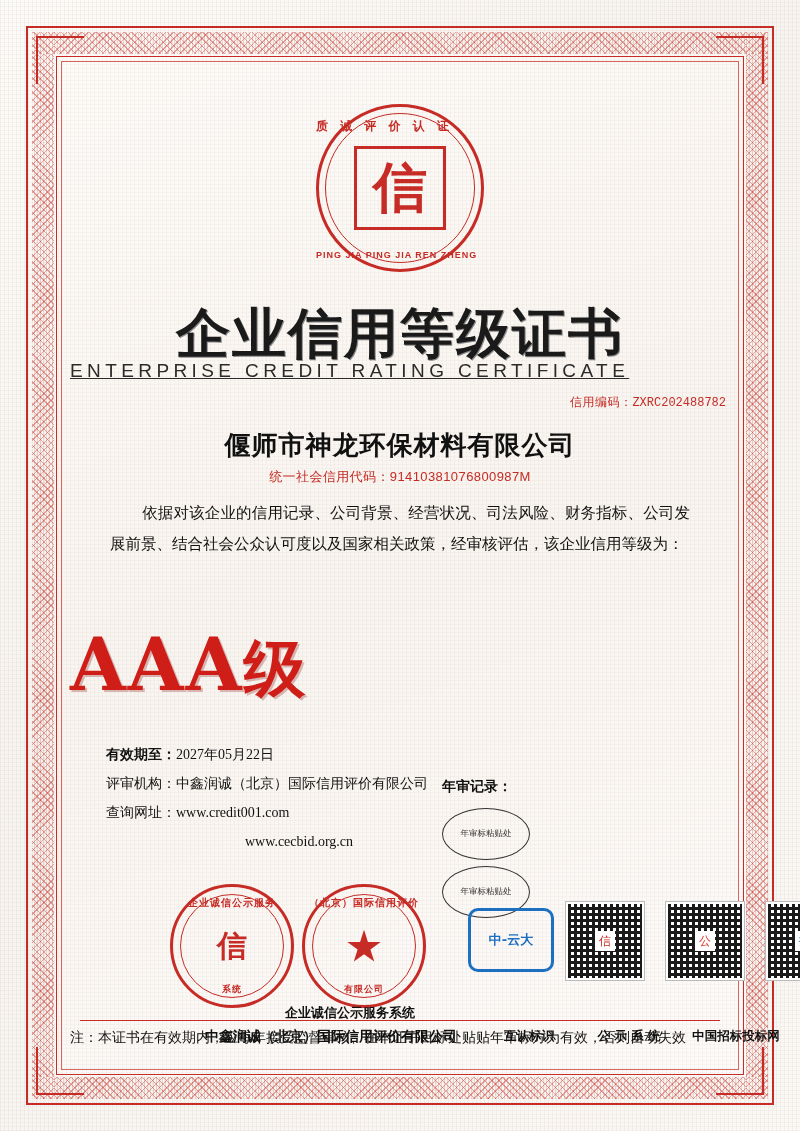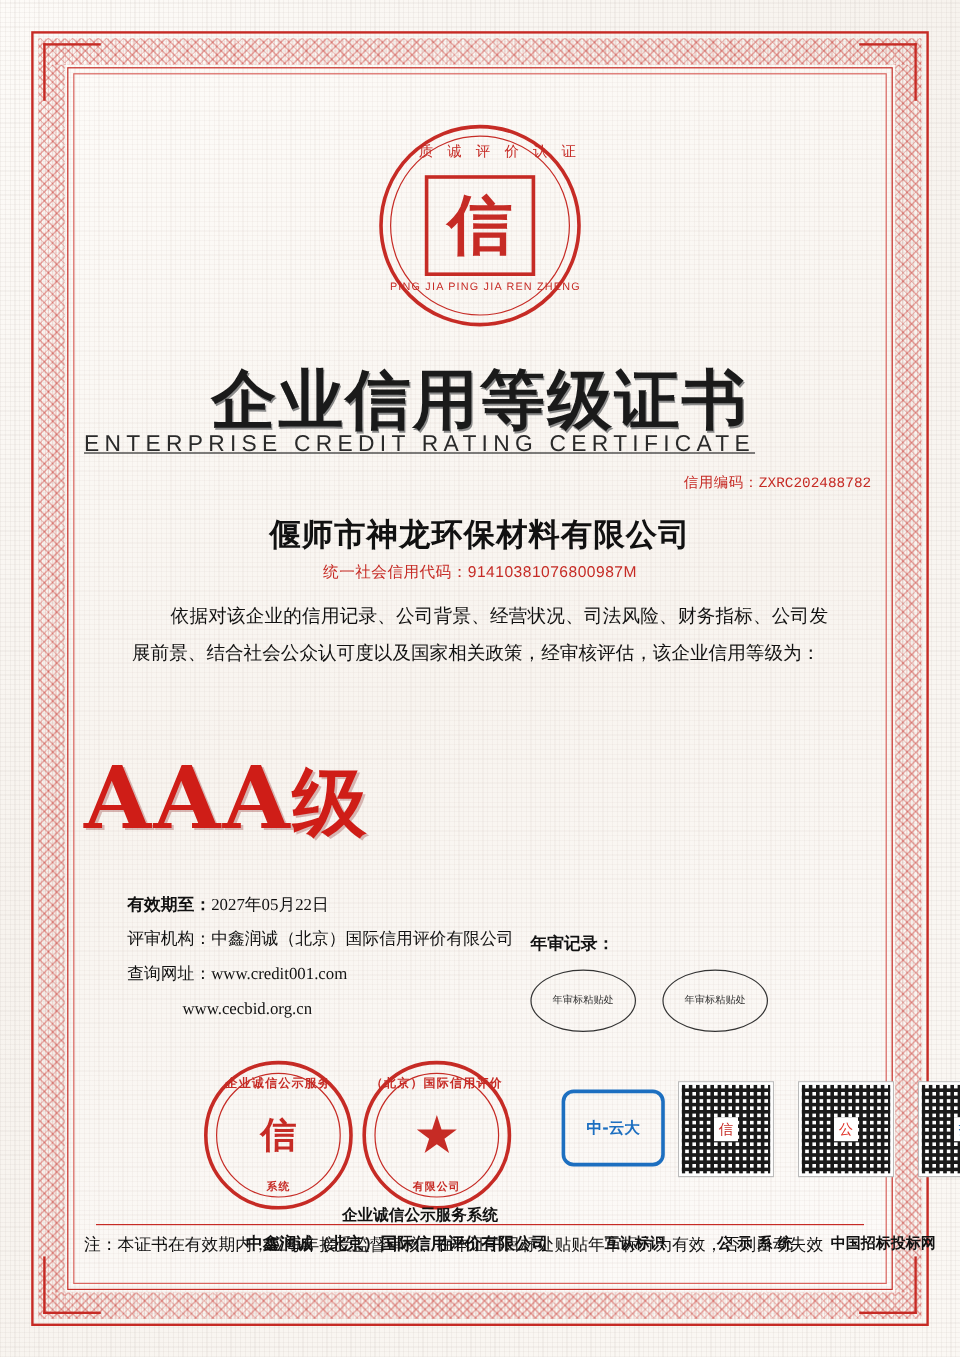--- a/index.html
+++ b/index.html
@@ -75,25 +75,25 @@
   .emblem .inner-box{
     position:absolute;left:50%;top:50%;transform:translate(-50%,-50%);
     width:86px;height:78px;border:3px solid #c62b25;
     display:flex;align-items:center;justify-content:center;
   }
   .emblem .xin{
     font-family:"DejaVu Sans", sans-serif;
     font-weight:bold;font-size:54px;color:#c62b25;line-height:1;
   }
   .emblem .arc-top,.emblem .arc-bottom{
-    position:absolute;left:0;right:0;text-align:right;
-    color:#c62b25;font-weight:normal;letter-spacing:4px;
+    position:absolute;left:0;right:0;text-align:left;
+    color:#c62b25;font-weight:bold;letter-spacing:4px;
   }
   .emblem .arc-top{top:14px;font-size:12px;font-family:"DejaVu Sans",sans-serif;}
-  .emblem .arc-bottom{bottom:28px;font-size:9px;font-family:"Liberation Sans",sans-serif;letter-spacing:1px;}
+  .emblem .arc-bottom{bottom:12px;font-size:9px;font-family:"Liberation Sans",sans-serif;letter-spacing:1px;}
 
   
   .title-cn{
     position:absolute;top:228px;left:0;width:100%;
     text-align:center;
     font-family:"DejaVu Sans", sans-serif;
     font-weight:bold;
     font-size:54px;
     letter-spacing:2px;
     color:#1a1a1a;
@@ -147,30 +147,30 @@
 
   
   .info{
     position:absolute;top:670px;left:36px;
     font-family:"DejaVu Sans", sans-serif;
     font-size:14px;color:#111;line-height:29px;
   }
   .info .lbl{font-weight:bold;}
   .info .mono{font-family:"Liberation Serif",serif;}
   .info .url{font-family:"Liberation Serif",serif;}
-  .info .url-2{display:block;margin-left:46px;}
+  .info .url-2{display:block;margin-left:64px;text-align:center;}
 
   .annual{
     position:absolute;top:708px;left:372px;
   }
   .annual .head{
     font-family:"DejaVu Sans", sans-serif;
     font-size:14px;font-weight:bold;color:#111;
   }
-  .annual .circles{margin-top:12px;display:flex;gap:22px;}
+  .annual .circles{margin-top:12px;display:flex;gap:6px;flex-direction:column;}
   .annual .circ{
     width:86px;height:50px;border:1px solid #333;border-radius:50%;
     display:flex;align-items:center;justify-content:center;
     font-family:"DejaVu Sans", sans-serif;
     font-size:8.5px;color:#333;
   }
 
   
   .seals{position:absolute;top:812px;left:20px;width:620px;height:140px;}
   .seal{

